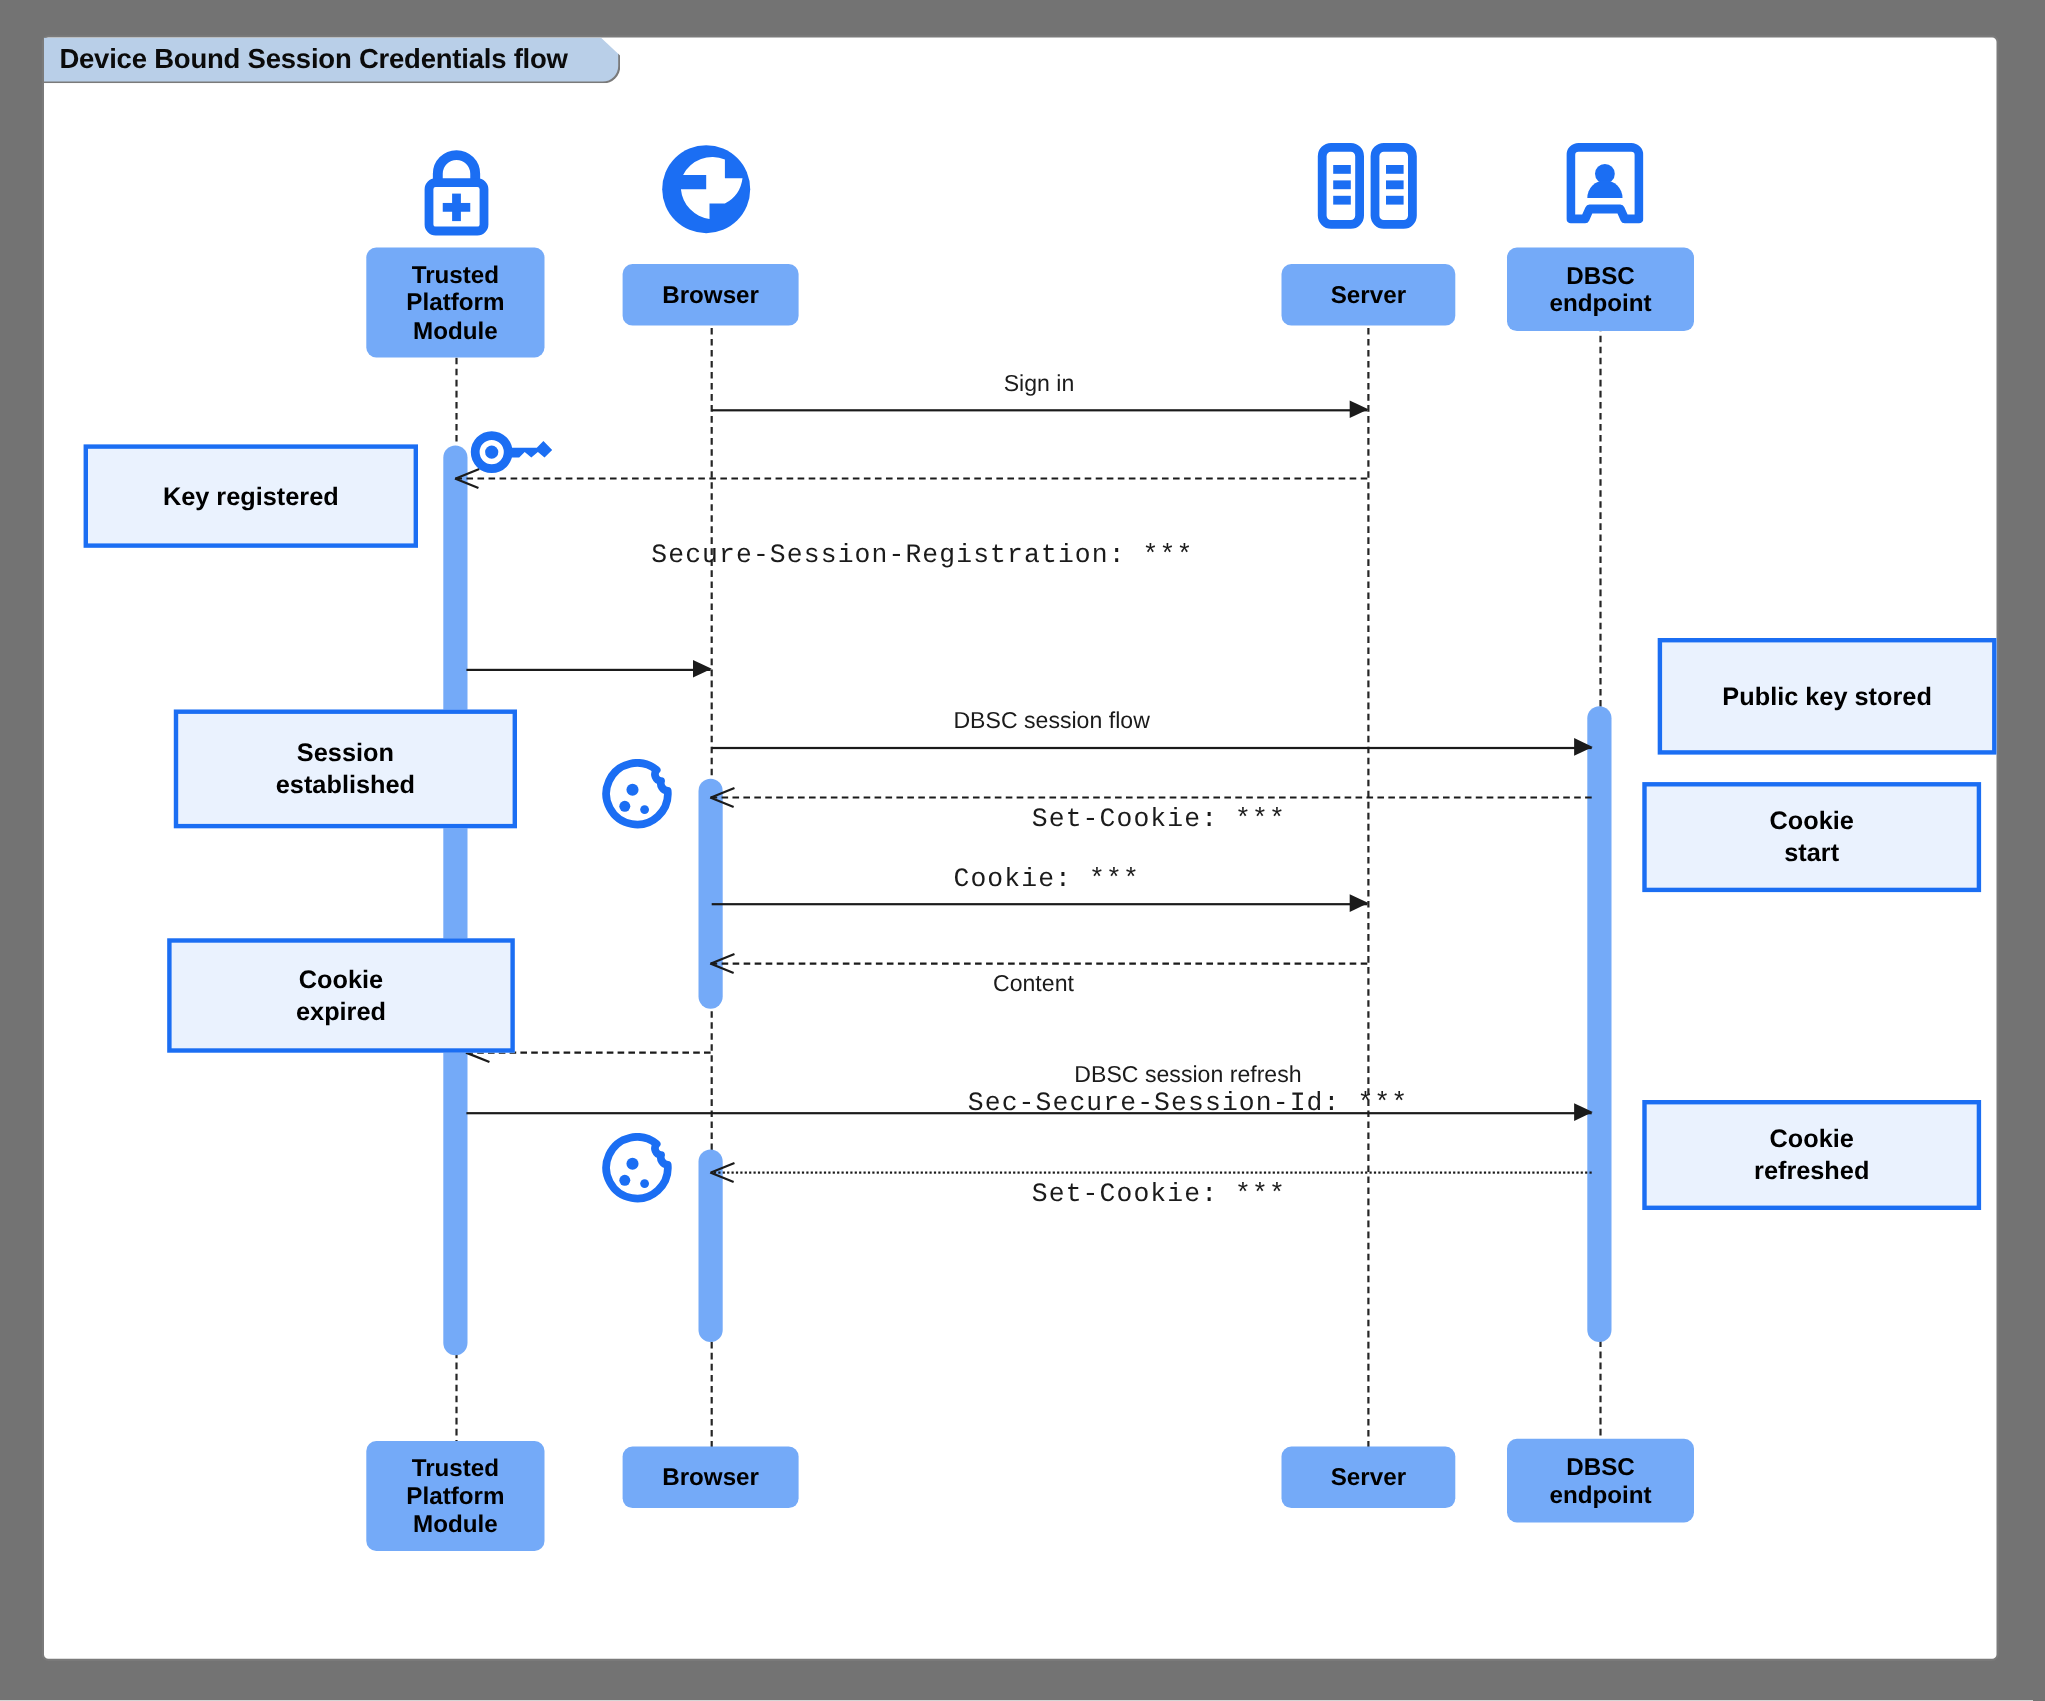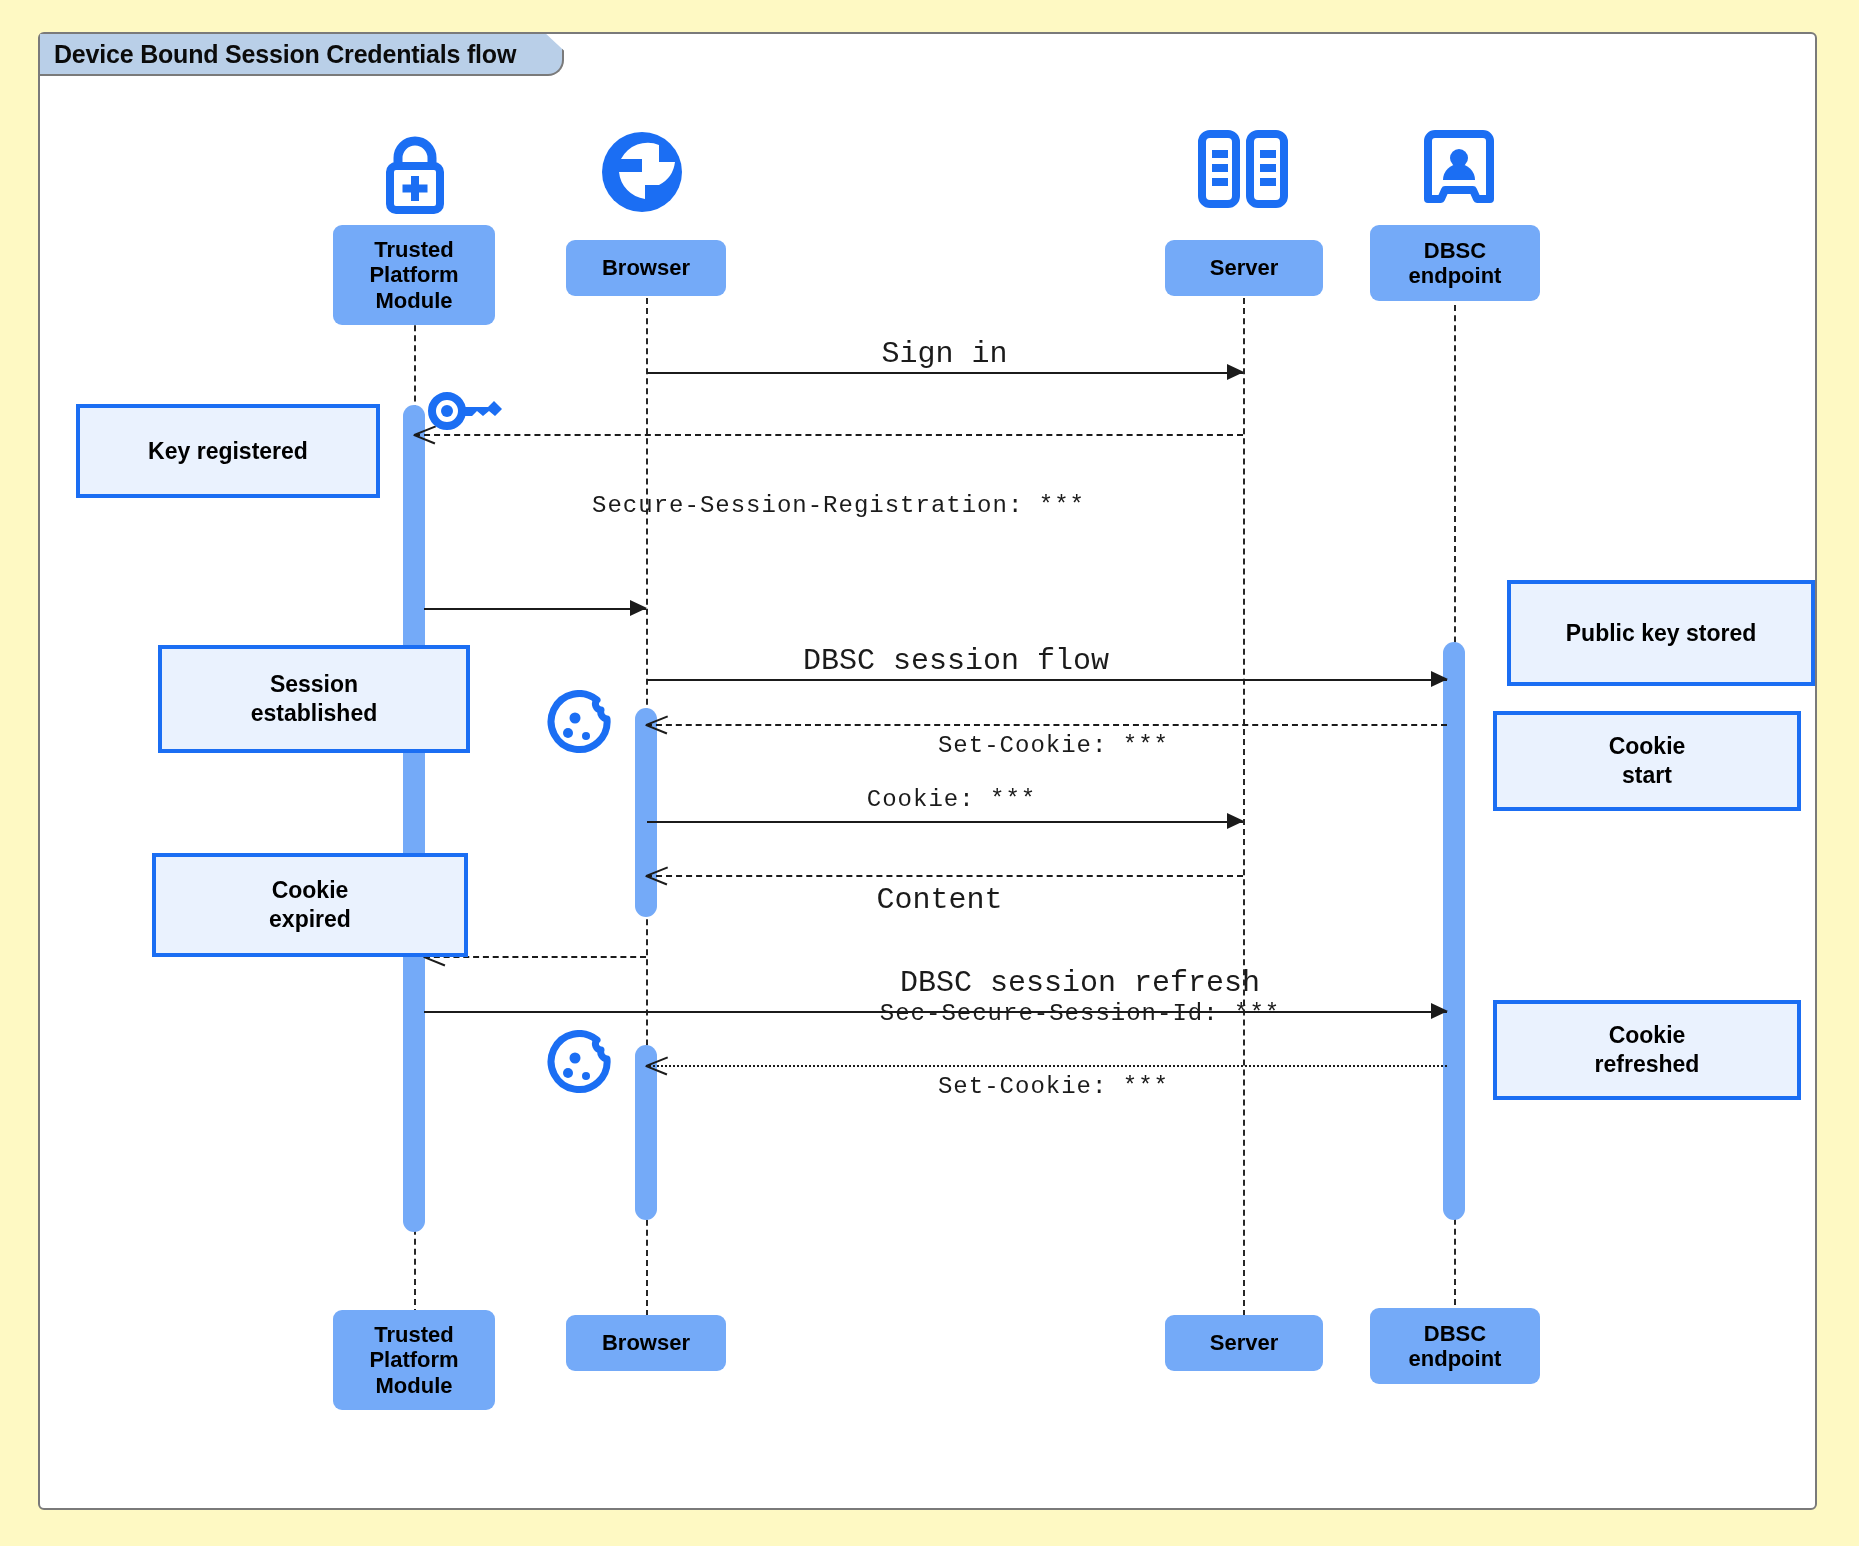--- a/index.html
+++ b/index.html
@@ -4,21 +4,21 @@
 <style>
   html,body{margin:0;padding:0;background:#ffffff;}
   body{
     font-family:"Liberation Sans", sans-serif;
     -webkit-font-smoothing:antialiased;
   }
   #root{
     position:relative;
     width:1859px;
     height:1546px;
-    background:#fef9c3;
+    background:#737373;
     overflow:hidden;
   }
 
   
   .frame{
     position:absolute;
     left:38px; top:32px;
     width:1779px; height:1478px;
     border:2px solid #7a7a7a;
     border-radius:6px;
@@ -118,21 +118,21 @@
   .head-open.left .l2{transform:rotate(22deg);}
 
   
   .msg-label{
     position:absolute;
     text-align:center;
     color:#1b1b1b;
     white-space:nowrap;
     z-index:4;
   }
-  .msg-label .sans{font-family:Liberation Mono, monospace;font-size:30px;display:block;}
+  .msg-label .sans{font-family:Liberation Sans, sans-serif;font-size:21px;display:block;}
   .msg-label .mono{font-family:"Liberation Mono",monospace;font-size:24px;display:block;letter-spacing:1px;}
 
   
   .icon{position:absolute;z-index:5;}
 </style>
 </head>
 <body>
 
 <div id="root">
 

